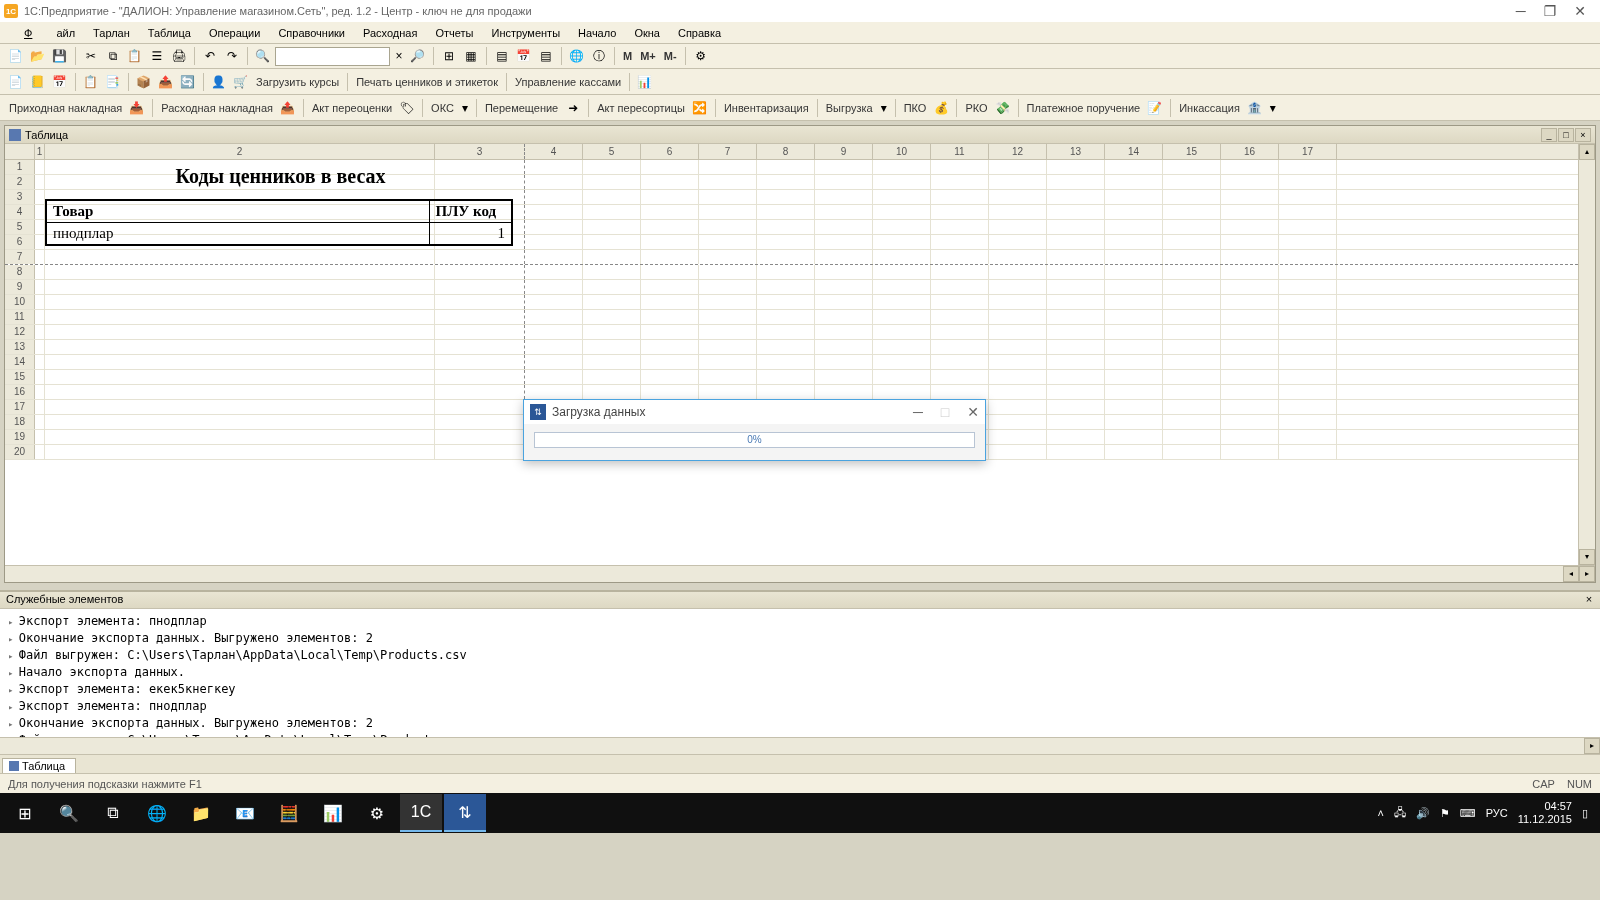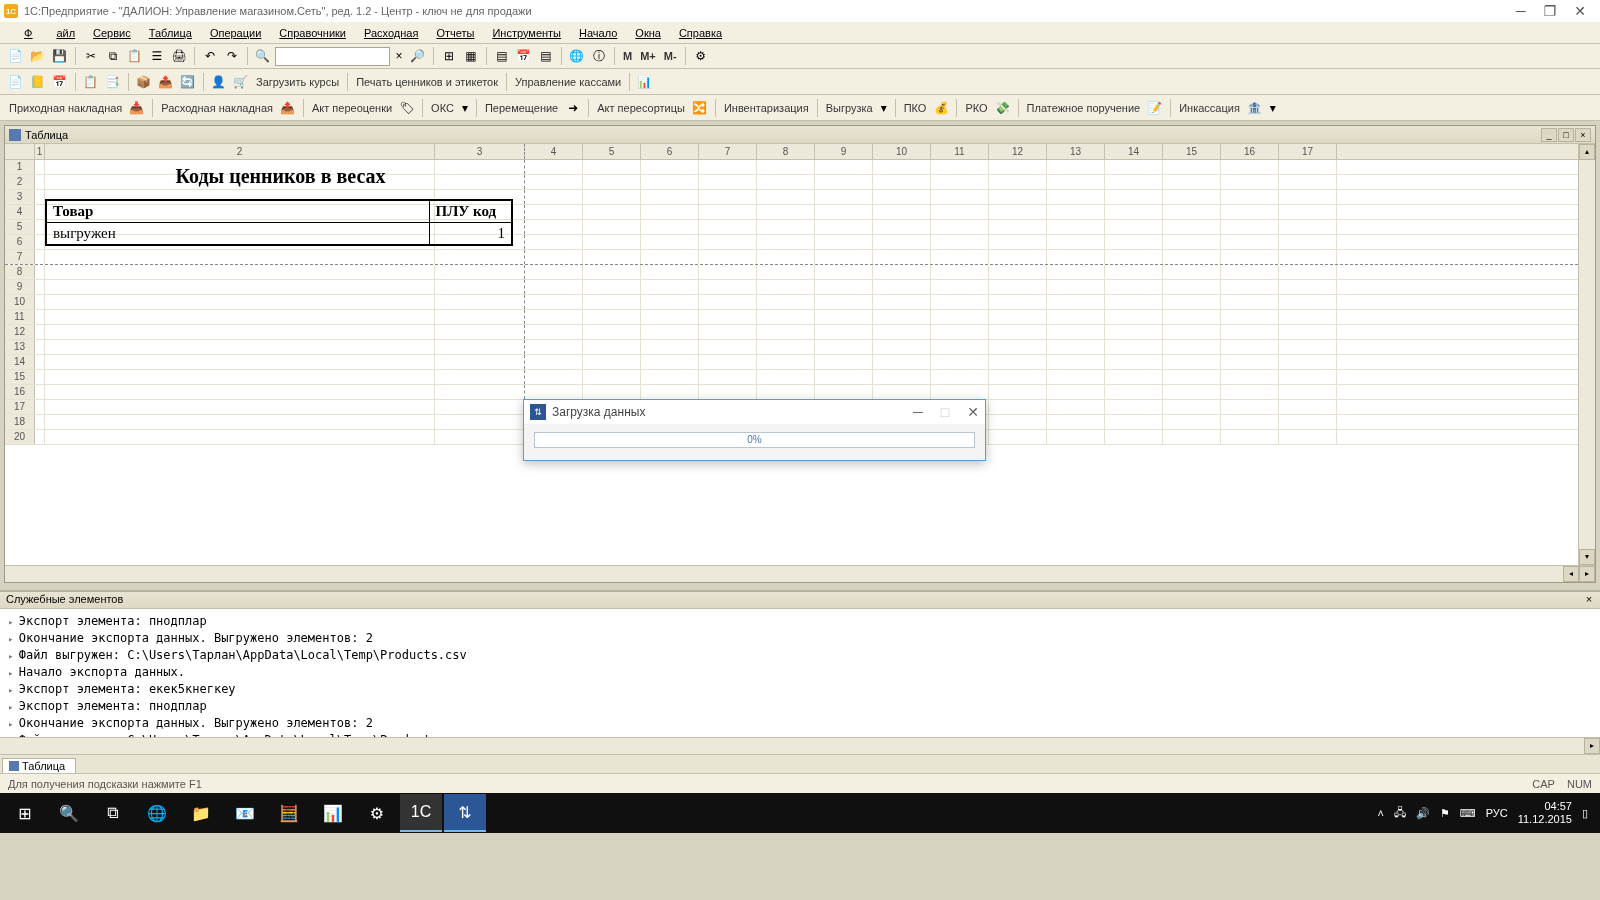--- a/index.html
+++ b/index.html
@@ -1,21 +1,21 @@
 <!DOCTYPE html>
 <html><head>
 <meta charset="utf-8">
 <style>
 * { box-sizing: border-box; margin: 0; padding: 0; }
 body { font-family: "Segoe UI", Tahoma, sans-serif; font-size: 11px; background: #d6d3c3; width: 1600px; height: 900px; overflow: hidden; position: relative; }
 .titlebar { height: 22px; background: #fff; display: flex; align-items: center; padding: 0 4px; color: #666; }
 .titlebar .ic { width: 14px; height: 14px; background: #f5a623; border-radius: 2px; margin-right: 6px; font-size: 8px; display:flex;align-items:center;justify-content:center;color:#fff;font-weight:bold;}
 .titlebar .wc { margin-left: auto; display: flex; gap: 18px; padding-right: 10px; font-size: 14px; color: #555; }
 .menubar { height: 22px; background: #f4f0e1; border-bottom: 1px solid #c5c0ad; display: flex; align-items: center; padding: 0 8px; gap: 2px; }
-.menubar span { padding: 3px 8px; cursor: default; text-decoration: underline; }
+.menubar span { padding: 3px 8px; cursor: default; }
 .menubar span .u { text-decoration: underline; }
 .toolbar { height: 25px; background: #f4f0e1; border-bottom: 1px solid #c5c0ad; display: flex; align-items: center; padding: 0 6px; gap: 2px; }
 .tbtn { width: 20px; height: 20px; display: flex; align-items: center; justify-content: center; font-size: 12px; border: 1px solid transparent; cursor: default; }
 .sep { width: 1px; height: 18px; background: #c5c0ad; margin: 0 3px; }
 .searchbox { width: 115px; height: 19px; border: 1px solid #a9a590; background: #fff; }
 .tlabel { padding: 0 3px; color: #353535; }
 .tb2 { height: 26px; }
 .tb3 { height: 26px; }
 .doc-area { position: relative; background: #d6d3c3; height: 469px; padding: 4px; }
 .docwin { position: absolute; left: 4px; top: 4px; right: 4px; height: 458px; background: #fff; border: 1px solid #9d9986; display: flex; flex-direction: column; }
@@ -78,21 +78,21 @@
   <span>1С:Предприятие - "ДАЛИОН: Управление магазином.Сеть", ред. 1.2 - Центр - ключ не для продажи</span>
   <div class="wc">
     <span>─</span>
     <span>❐</span>
     <span>✕</span>
   </div>
 </div>
 
 <div class="menubar">
   <span><span class="u">Ф</span><span></span>айл</span>
-  <span>Сервис</span>
+  <span>Тарлан</span>
   <span>Таблица</span>
   <span>Операции</span>
   <span>Справочники</span>
   <span>Расходная</span>
   <span>Отчеты</span>
   <span>Инструменты</span>
   <span>Начало</span>
   <span>Окна</span>
   <span>Справка</span>
 </div>
@@ -582,20 +582,40 @@
               <div class="cell" style="width: 58px;"></div>
               <div class="cell" style="width: 58px;"></div>
               <div class="cell" style="width: 58px;"></div>
               <div class="cell" style="width: 58px;"></div>
               <div class="cell" style="width: 58px;"></div>
               <div class="cell" style="width: 58px;"></div>
               <div class="cell" style="width: 58px;"></div>
               <div class="cell" style="width: 58px;"></div>
             </div>
             <div class="row">
+              <div class="rh">19</div>
+              <div class="cell" style="width: 10px;"></div>
+              <div class="cell" style="width: 390px;"></div>
+              <div class="cell dashed-v" style="width: 90px;"></div>
+              <div class="cell" style="width: 58px;"></div>
+              <div class="cell" style="width: 58px;"></div>
+              <div class="cell" style="width: 58px;"></div>
+              <div class="cell" style="width: 58px;"></div>
+              <div class="cell" style="width: 58px;"></div>
+              <div class="cell" style="width: 58px;"></div>
+              <div class="cell" style="width: 58px;"></div>
+              <div class="cell" style="width: 58px;"></div>
+              <div class="cell" style="width: 58px;"></div>
+              <div class="cell" style="width: 58px;"></div>
+              <div class="cell" style="width: 58px;"></div>
+              <div class="cell" style="width: 58px;"></div>
+              <div class="cell" style="width: 58px;"></div>
+              <div class="cell" style="width: 58px;"></div>
+            </div>
+            <div class="row">
               <div class="rh">20</div>
               <div class="cell" style="width: 10px;"></div>
               <div class="cell" style="width: 390px;"></div>
               <div class="cell dashed-v" style="width: 90px;"></div>
               <div class="cell" style="width: 58px;"></div>
               <div class="cell" style="width: 58px;"></div>
               <div class="cell" style="width: 58px;"></div>
               <div class="cell" style="width: 58px;"></div>
               <div class="cell" style="width: 58px;"></div>
               <div class="cell" style="width: 58px;"></div>
@@ -610,21 +630,21 @@
             </div>
           </div>
         <div class="content-title">Коды ценников в весах</div>
         <table class="tbl">
           <tbody>
               <tr>
                 <td class="hd" style="width:383px">Товар</td>
               <td class="hd" style="width:83px">ПЛУ код</td>
               </tr>
           <tr>
-              <td>выгружен</td>
+              <td>пнодплар</td>
               <td class="num">1</td>
               </tr>
         </tbody>
           </table>
       </div>
       <div class="vscroll">
         <div class="up">▴</div>
         <div class="dn">▾</div>
       </div>
     </div>

